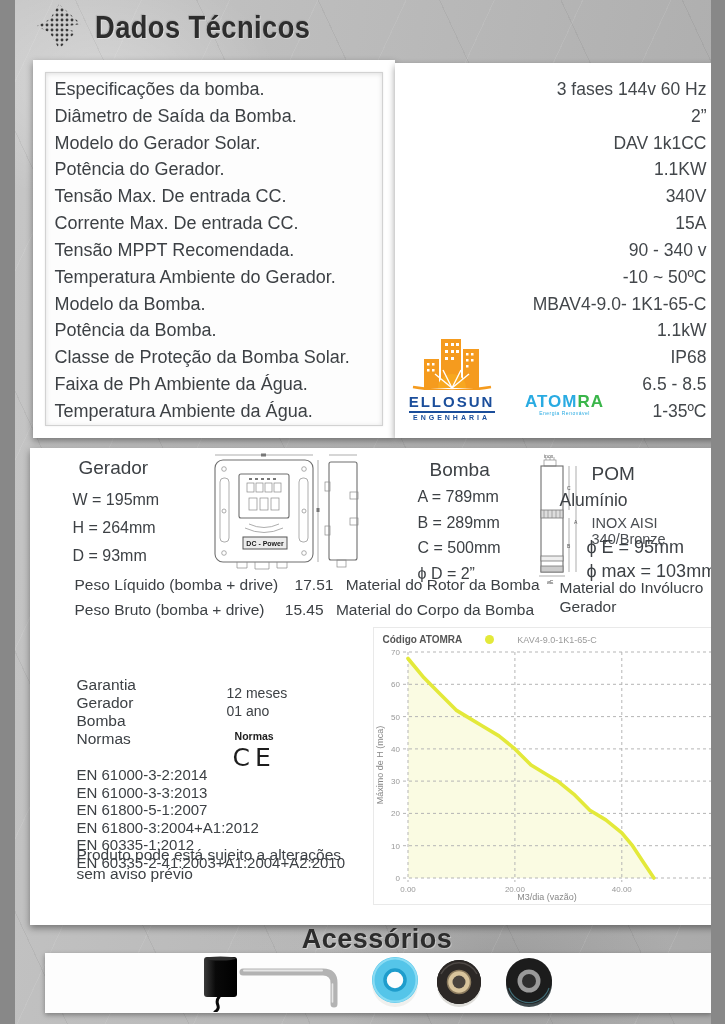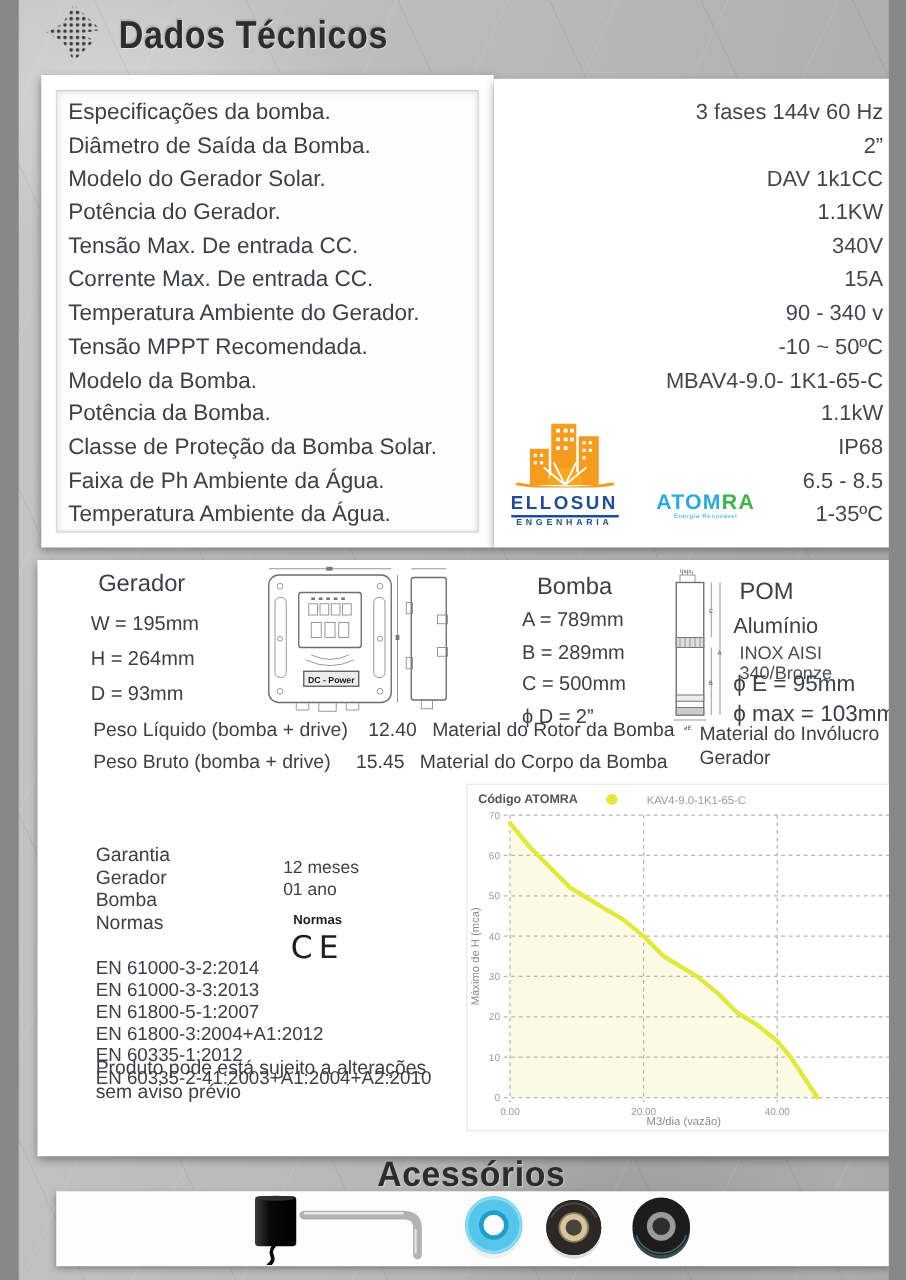--- a/index.html
+++ b/index.html
@@ -105,22 +105,22 @@
   </div>
   <div class="abs values-panel"></div>
 
   <div class="abs spec-labels">
     <div>Especificações da bomba.</div>
     <div>Diâmetro de Saída da Bomba.</div>
     <div>Modelo do Gerador Solar.</div>
     <div>Potência do Gerador.</div>
     <div>Tensão Max. De entrada CC.</div>
     <div>Corrente Max. De entrada CC.</div>
+    <div>Tensão MPPT Recomendada.</div>
     <div>Temperatura Ambiente do Gerador.</div>
-    <div>Tensão MPPT Recomendada.</div>
     <div>Modelo da Bomba.</div>
     <div>Potência da Bomba.</div>
     <div>Classe de Proteção da Bomba Solar.</div>
     <div>Faixa de Ph Ambiente da Água.</div>
     <div>Temperatura Ambiente da Água.</div>
   </div>
 
   <div class="abs spec-values">
     <div>3 fases 144v 60 Hz</div>
     <div>2”</div>
@@ -273,30 +273,30 @@
       <line x1="40" y1="14" x2="40" y2="120" class="draw-thin"></line>
       <text x="38" y="72" font-size="5" fill="#555" font-family="Liberation Sans, sans-serif">A</text>
       <line x1="33" y1="66" x2="33" y2="120" class="draw-thin"></line>
       <text x="31" y="96" font-size="5" fill="#555" font-family="Liberation Sans, sans-serif">B</text>
       <path d="M3,124 h26" class="draw-thin"></path>
       <text x="11" y="132" font-size="5" fill="#555" font-family="Liberation Sans, sans-serif">øE</text>
     </svg>
   </div>
 
   <div class="abs sec-title" style="left:577px;top:463px;">POM</div>
-  <div class="abs pom-line1" style="left:572px;top:490px;">Alumínio</div>
+  <div class="abs pom-line1" style="left:545px;top:490px;">Alumínio</div>
   <div class="abs pom-line2" style="left:577px;top:515px;">INOX AISI 340/Bronze</div>
   <div class="abs dim-lines" style="left:572px;top:535px;line-height:24px;font-size:18px;">
     <div>ϕ E = 95mm</div>
     <div>ϕ max = 103mm</div>
   </div>
 
   <div class="abs weight-row" style="left:60px;top:576px;">
     <span>Peso Líquido (bomba + drive)</span>
-    <span style="margin-left:12px;">12.40</span>
+    <span style="margin-left:12px;">17.51</span>
     <span style="margin-left:8px;">Material do Rotor da Bomba</span>
   </div>
   <div class="abs weight-row" style="left:60px;top:601px;">
     <span>Peso Bruto (bomba + drive)</span>
     <span style="margin-left:16px;">15.45</span>
     <span style="margin-left:8px;">Material do Corpo da Bomba</span>
   </div>
   <div class="abs right-note" style="left:545px;top:578px;">Material do Invólucro Gerador</div>
 
   <div class="abs warranty-block">

